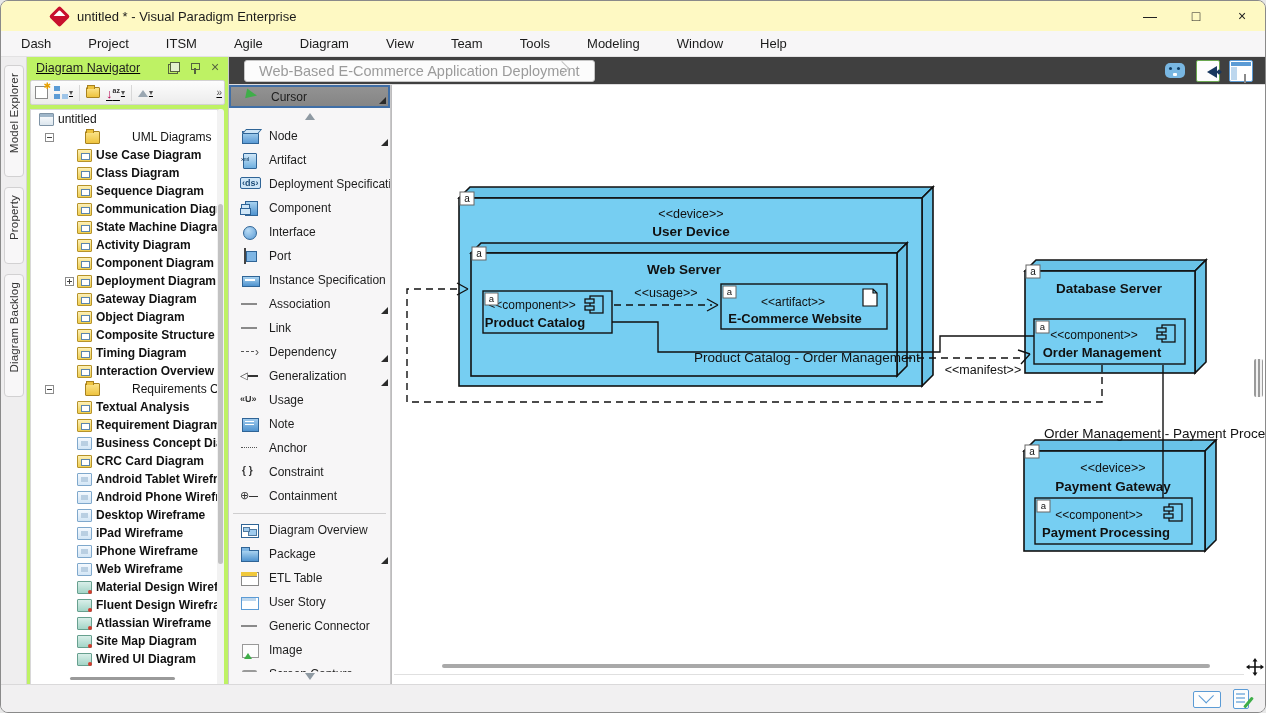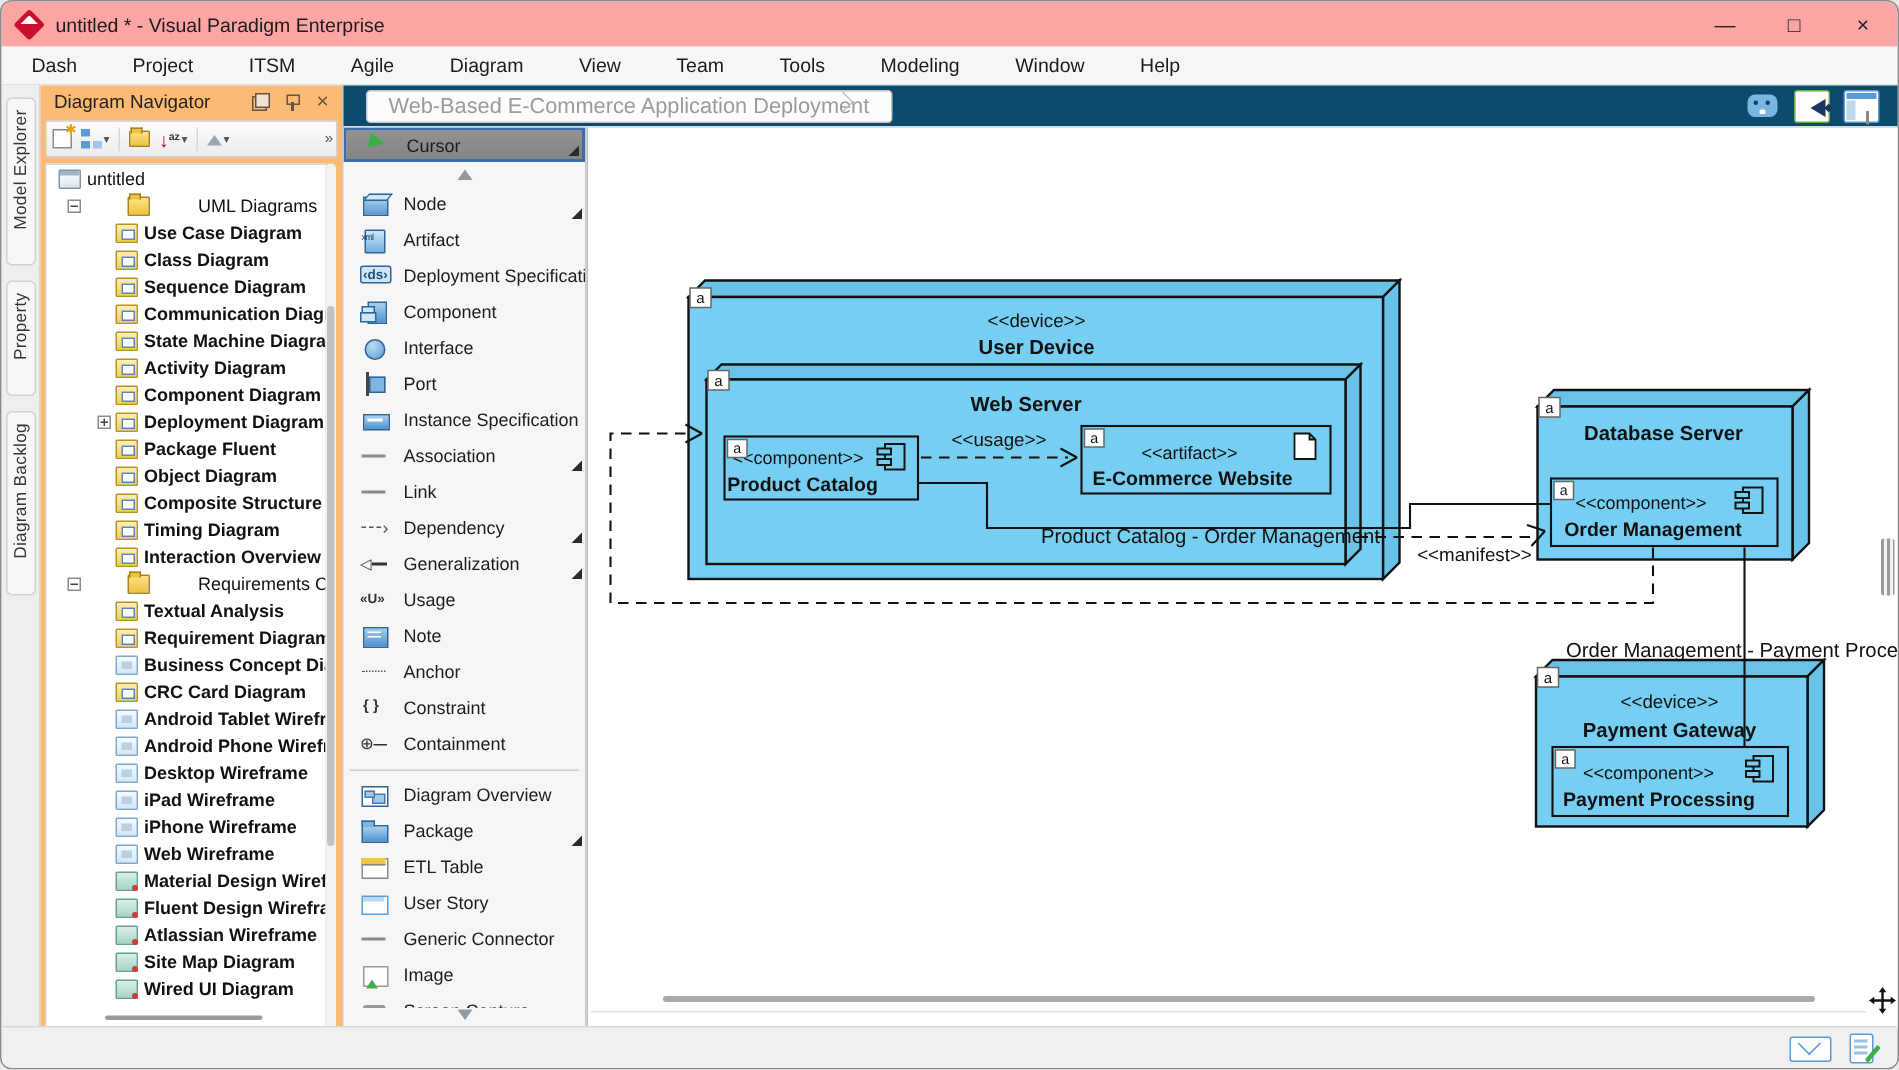--- a/index.html
+++ b/index.html
@@ -1,37 +1,37 @@
 <!DOCTYPE html>
 <html><head>
 <meta charset="utf-8">
 <style>
   * { margin:0; padding:0; box-sizing:border-box; }
   html,body { width:1266px; height:713px; font-family:"Liberation Sans", sans-serif; background:#e8e8e8; }
   #app { position:relative; width:1266px; height:713px; background:#f2f1f2; border:1px solid #8a8a8a; border-radius:8px; overflow:hidden; }
 
   
-  #titlebar { position:absolute; left:0; top:0; width:100%; height:30px; background:#fca5a5; display:flex; align-items:center; }
+  #titlebar { position:absolute; left:0; top:0; width:100%; height:30px; background:#fef9c3; display:flex; align-items:center;padding-left:40px; }
   #vp-logo { width:15px; height:15px; margin:0 10px 0 11px; background:#c8102e; transform:rotate(45deg); border-radius:2px; position:relative; }
   #vp-logo::after { content:""; position:absolute; left:3px; top:3px; right:3px; bottom:3px; background:linear-gradient(135deg,#fff 0 45%,#c8102e 45%); border-radius:1px; }
   #win-title { font-size:13px; color:#1b1b1b; }
   #win-controls { margin-left:auto; display:flex; height:100%; }
   .wbtn { width:46px; height:100%; display:flex; align-items:center; justify-content:center; font-size:14px; color:#222; }
   
   #menubar { position:absolute; left:0; top:30px; width:100%; height:26px; background:#f7f6f7; display:flex; align-items:center; padding-left:16px; gap:29px; border-bottom:1px solid #e3e2e3; }
   .menu-item { font-size:13px; color:#1b1b1b; padding:2px 4px; }
 
   
   #side-strip { position:absolute; left:0; top:56px; width:26px; height:629px; background:#efeeef; border-right:1px solid #d7d6d7; }
   .vtab { margin:8px 2px 10px 3px; padding:7px 1px 5px 1px; background:#f8f7f8; border:1px solid #d2d1d2; border-radius:4px; display:flex; flex-direction:column; align-items:center; gap:5px; }
   .vtab-label { writing-mode:vertical-rl; transform:rotate(180deg); font-size:11.5px; color:#333; letter-spacing:.2px; }
   .vicon { width:15px; height:13px; border-radius:2px; }
 
   
-  #navigator { position:absolute; left:26px; top:56px; width:202px; height:629px; background:#fdba74; border-right:1px solid #c9c8c9; }
+  #navigator { position:absolute; left:26px; top:56px; width:202px; height:629px; background:#bef264; border-right:1px solid #c9c8c9;text-decoration:underline; }
   #nav-header { height:22px; display:flex; align-items:center; padding:0 6px 0 9px; }
   #nav-title { font-size:12.5px; color:#222; }
   #nav-header .hicons { margin-left:auto; display:flex; gap:9px; align-items:center; }
   .hic { width:12px; height:12px; position:relative; opacity:.75; }
   .hic-float::before { content:""; position:absolute; left:0; bottom:0; width:8px; height:8px; border:1.4px solid #333; }
   .hic-float::after { content:""; position:absolute; right:0; top:0; width:8px; height:8px; border:1.4px solid #333; background:#f1f0f1; }
   .hic-pin::before { content:""; position:absolute; left:2px; top:1px; width:7px; height:5px; border:1.4px solid #333; }
   .hic-pin::after { content:""; position:absolute; left:5px; top:6px; width:1.5px; height:6px; background:#333; }
   .hic-close::before { content:"×"; position:absolute; left:1px; top:-3px; font-size:14px; color:#333; }
   #nav-toolbar { height:25px; margin:1px 3px 0 3px; background:linear-gradient(#fdfdfd,#ececec); border:1px solid #d3d2d3; border-radius:2px; display:flex; align-items:center; padding:0 2px; gap:2px; }
@@ -71,21 +71,21 @@
   .ti-blue { background:linear-gradient(#f4f9fe,#d3e6f6); border:1px solid #7fa8cc; }
   .ti-blue::after { content:""; position:absolute; left:3px; top:3px; width:7px; height:5px; background:#b9cfe2; }
   .ti-teal { background:linear-gradient(#d9efe9,#a4d5c7); border:1px solid #67a08f; }
   .ti-teal::after { content:""; position:absolute; right:-1px; bottom:-1px; width:4px; height:4px; border-radius:50%; background:#d23b2e; }
   #nav-vscroll { position:absolute; right:4px; top:52px; width:7px; height:612px; background:#f2f2f2; border-radius:3px; }
   #nav-vscroll .thumb { position:absolute; left:1px; top:95px; width:5px; height:360px; background:#c2c2c2; border-radius:3px; }
   #nav-hscroll { position:absolute; left:3px; bottom:4px; width:188px; height:8px; }
   #nav-hscroll .thumb { position:absolute; left:40px; top:3px; width:105px; height:3px; background:#9a9a9a; border-radius:2px; }
 
   
-  #crumbbar { position:absolute; left:228px; top:56px; width:1038px; height:28px; background:#0c4a6e; border-bottom:1px solid #dddcdd; }
+  #crumbbar { position:absolute; left:228px; top:56px; width:1038px; height:28px; background:#404040; border-bottom:1px solid #dddcdd; }
   #crumb-chip { position:absolute; left:15px; top:3px; height:22px; padding:0 14px; background:#fcfcfc; border:1px solid #c6c6c6; border-radius:3px; display:flex; align-items:center; font-size:14.5px; color:#9b9b9b; }
   #crumb-chevron { position:absolute; left:328px; top:6px; width:10px; height:10px; border-top:1.5px solid #c0c0c0; border-right:1.5px solid #c0c0c0; transform:rotate(45deg); }
   #crumb-icons { position:absolute; right:14px; top:3px; display:flex; gap:9px; align-items:center; }
   .cicon { width:24px; height:22px; position:relative; }
   .robot-head { position:absolute; left:2px; top:3px; width:20px; height:15px; background:#79b7e2; border-radius:5px; }
   .robot-head::before { content:""; position:absolute; left:4px; top:4px; width:3px; height:3px; background:#0f3e66; border-radius:50%; box-shadow:8px 0 0 #0f3e66; }
   .robot-head::after { content:""; position:absolute; left:8px; bottom:2px; width:4px; height:3px; background:#fff; border-radius:1px; }
   .cicon-megaphone { border:1px solid #6aa84f; border-radius:2px; background:#fdfdfd; }
   .mega { position:absolute; left:4px; top:5px; width:0; height:0; border:6px solid transparent; border-right:10px solid #17375e; }
   .mega::after { content:""; position:absolute; left:10px; top:-2px; width:4px; height:4px; background:#17375e; transform:rotate(45deg); }
@@ -311,21 +311,21 @@
       <span class="tlabel">Component Diagram</span>
     </div>
         <div class="trow bold d2 exp-plus">
       <span class="texp"></span>
       <span class="ti ti-yellow"></span>
       <span class="tlabel">Deployment Diagram (Web-Based E-Commerce Application Deployment)</span>
     </div>
         <div class="trow bold d2">
 
       <span class="ti ti-yellow"></span>
-      <span class="tlabel">Package Fluent</span>
+      <span class="tlabel">Gateway Diagram</span>
     </div>
         <div class="trow bold d2">
 
       <span class="ti ti-yellow"></span>
       <span class="tlabel">Object Diagram</span>
     </div>
         <div class="trow bold d2">
 
       <span class="ti ti-yellow"></span>
       <span class="tlabel">Composite Structure Diagram</span>

